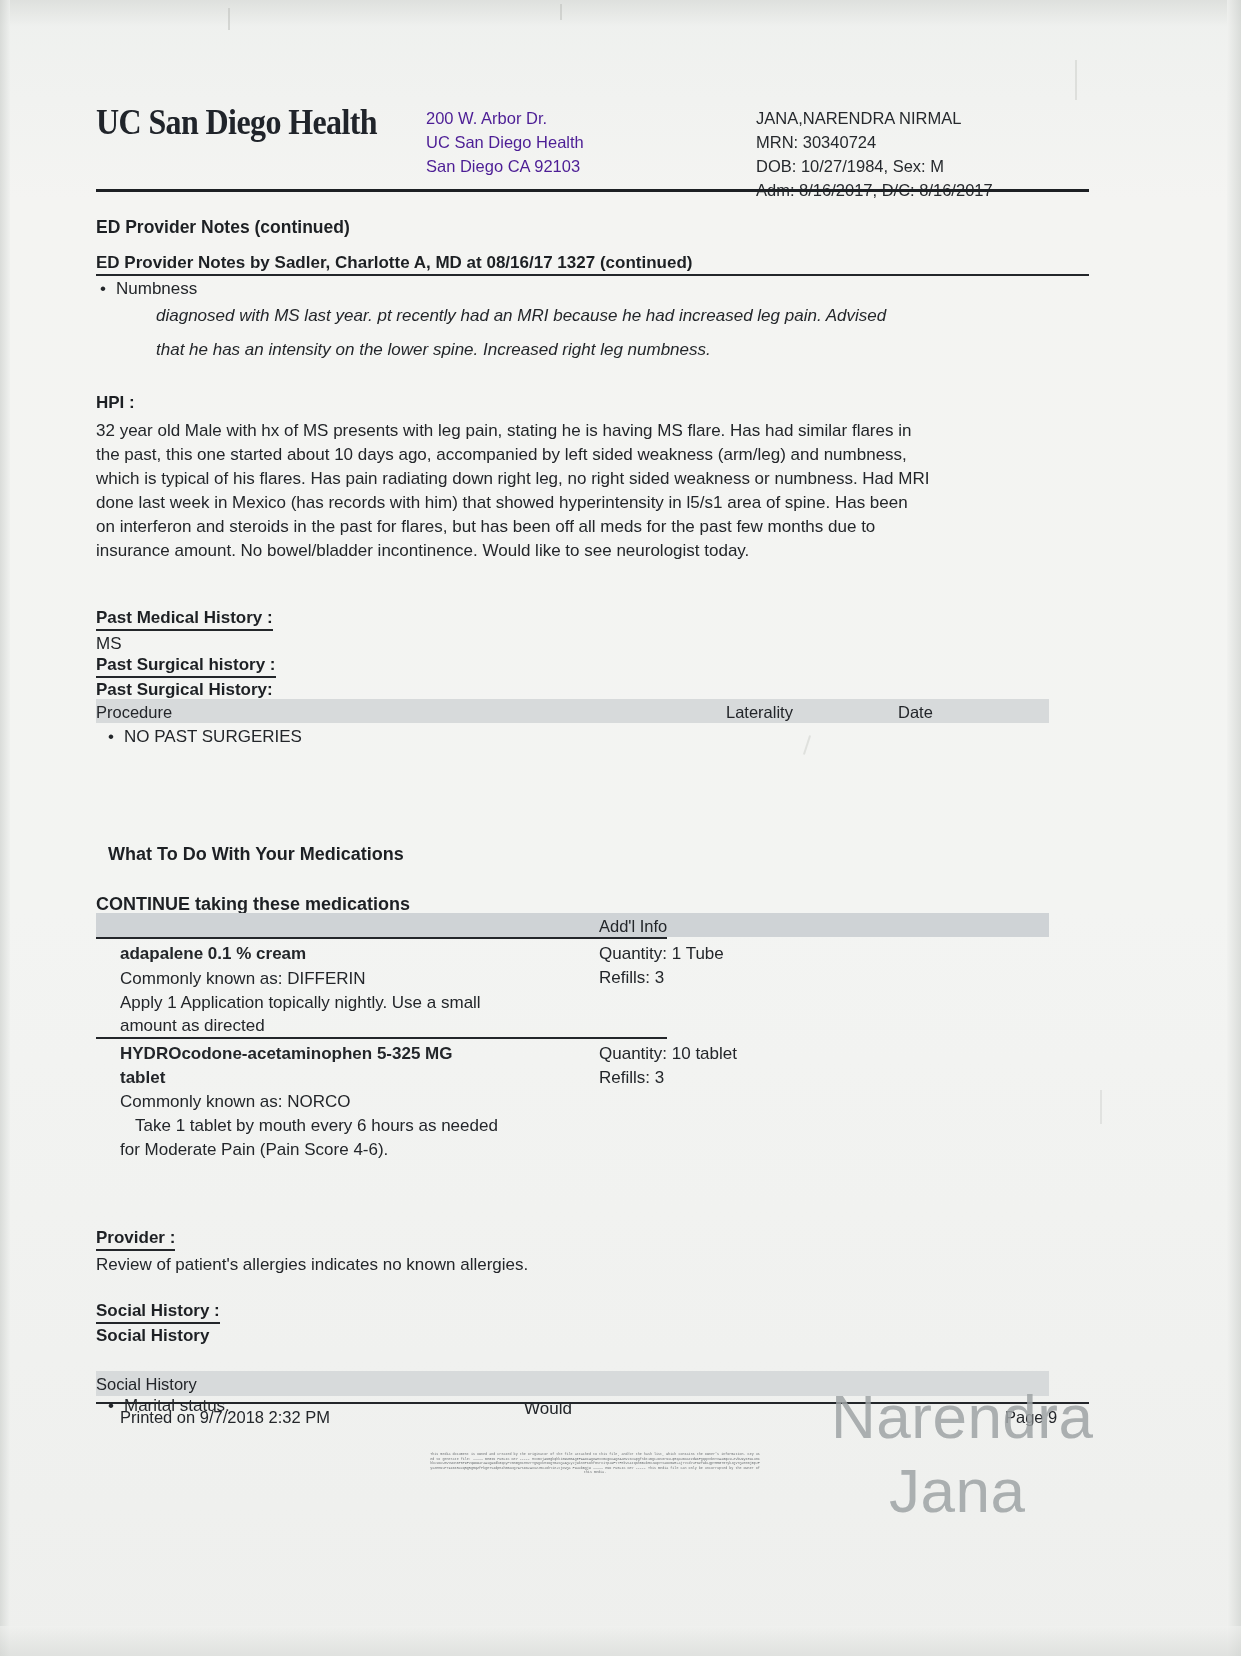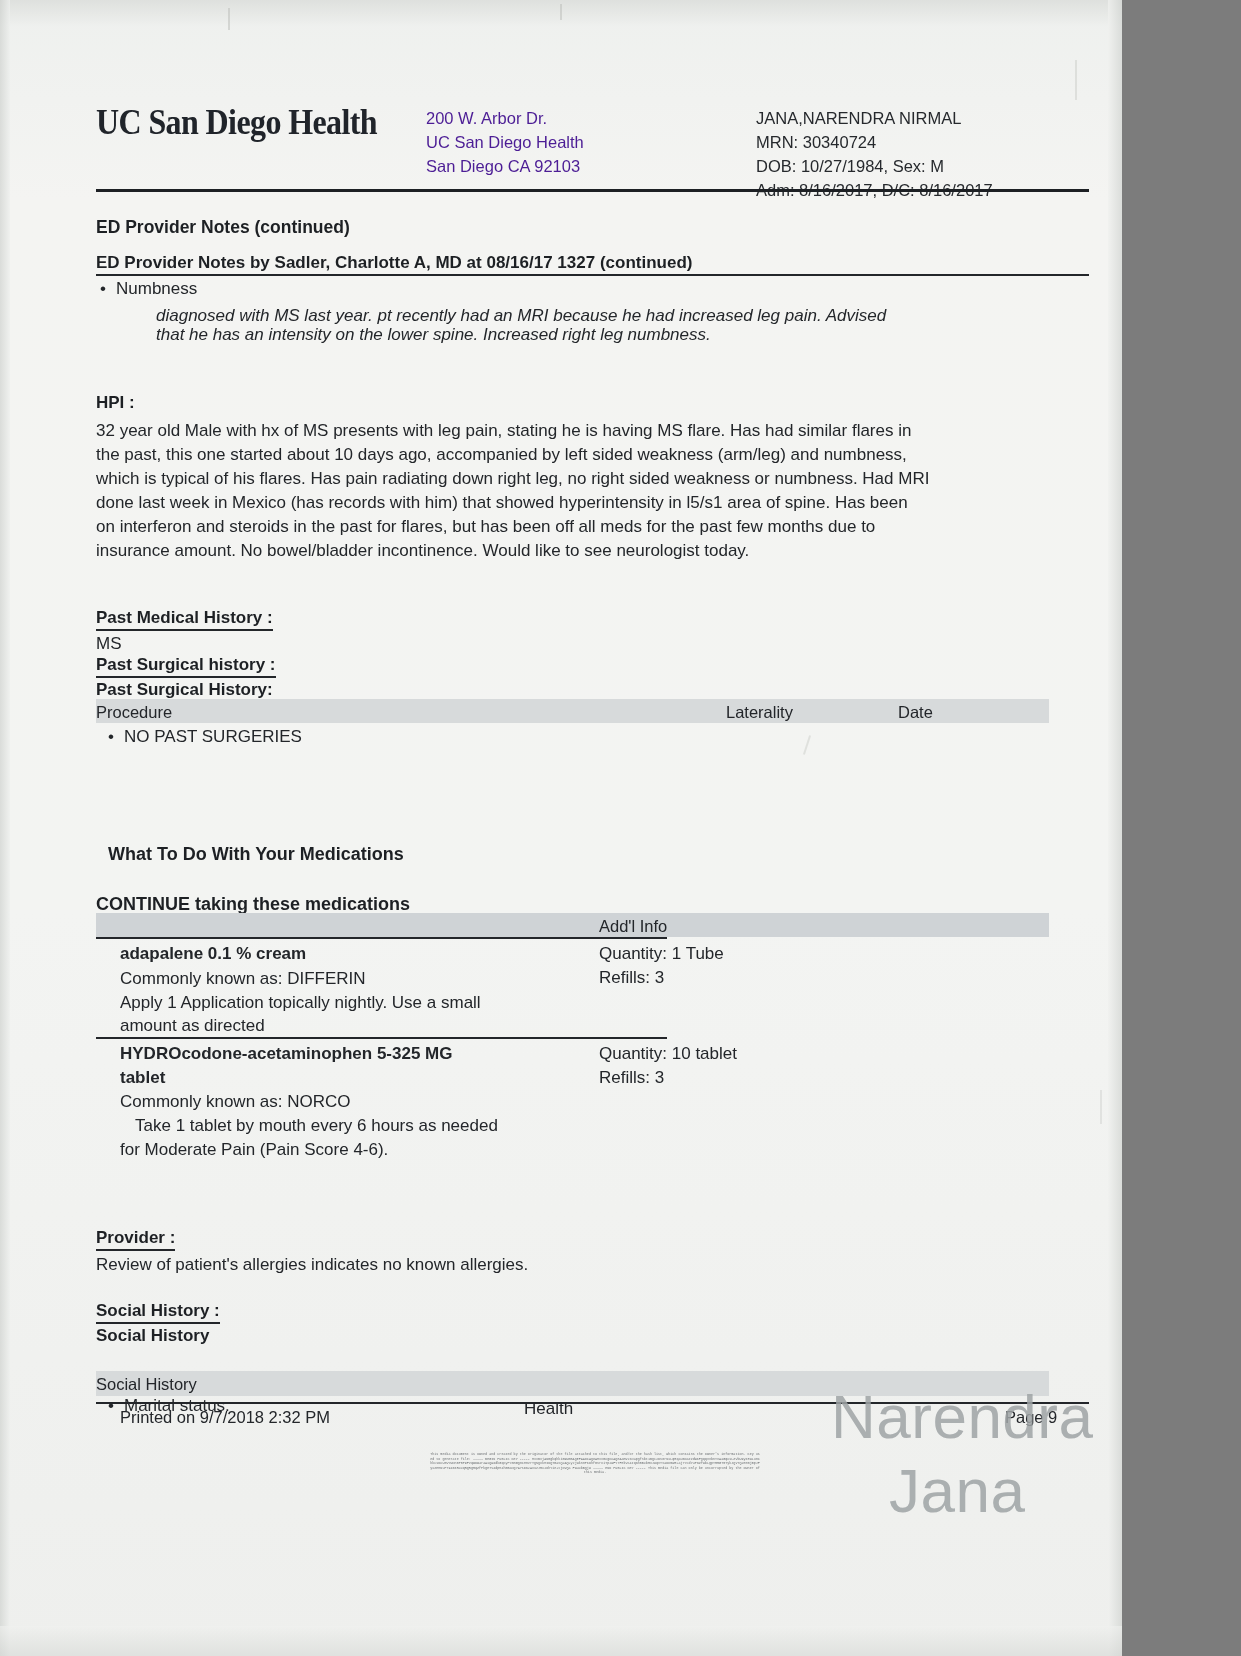--- a/index.html
+++ b/index.html
@@ -1,19 +1,19 @@
 <!DOCTYPE html>
 <html><head>
 <meta charset="utf-8">
 <style>
   html,body{margin:0;padding:0;background:#7c7c7c;}
   body{font-family:"Liberation Sans", sans-serif;}
   .page{
     position:relative;
-    width:1122px;height:1656px;
+    width:1241px;height:1656px;
     background:#f2f3f1;
     overflow:hidden;
   }
   
   .paper-tint{
     position:absolute;inset:0;
     background:
       linear-gradient(180deg,#eef0ee 0%,#f4f4f2 12%,#f3f4f2 55%,#eeefed 100%);
     pointer-events:none;
   }
@@ -114,21 +114,21 @@
     <div class="sec-title" style="left:96px;top:217px;">ED Provider Notes (continued)</div>
 
     <div style="position:absolute;left:96px;top:253px;font-size:17px;font-weight:700;color:#1d2024;">ED Provider Notes by Sadler, Charlotte A, MD at 08/16/17 1327 (continued)</div>
     <div class="rule" style="left:96px;top:274px;width:993px;"></div>
 
     <div class="bullet" style="left:100px;top:279px;">
       <span class="dot">•</span><span>Numbness</span>
     </div>
 
     <div class="body-txt ital" style="left:156px;top:303px;">diagnosed with MS last year. pt recently had an MRI because he had increased leg pain. Advised</div>
-    <div class="body-txt ital" style="left:156px;top:322px;">that he has an intensity on the lower spine. Increased right leg numbness.</div>
+    <div class="body-txt ital" style="left:156px;top:337px;">that he has an intensity on the lower spine. Increased right leg numbness.</div>
 
     <div class="sub-title" style="left:96px;top:393px;">HPI :</div>
     <div class="body-txt" style="left:96px;top:418px;">32 year old  Male with hx of MS presents with leg pain, stating he is having MS flare. Has had similar flares in</div>
     <div class="body-txt" style="left:96px;top:442px;">the past, this one started about 10 days ago, accompanied by left sided weakness (arm/leg) and numbness,</div>
     <div class="body-txt" style="left:96px;top:466px;">which is typical of his flares. Has pain radiating down right leg, no right sided weakness or numbness. Had MRI</div>
     <div class="body-txt" style="left:96px;top:490px;">done last week in Mexico (has records with him) that showed hyperintensity in l5/s1 area of spine.  Has been</div>
     <div class="body-txt" style="left:96px;top:514px;">on interferon and steroids in the past for flares, but has been off all meds for the past few months due to</div>
     <div class="body-txt" style="left:96px;top:538px;">insurance amount. No bowel/bladder incontinence. Would like to see neurologist today.</div>
 
     <div class="u-title" style="left:96px;top:608px;">Past Medical History :</div>
@@ -180,21 +180,21 @@
 
     <div class="u-title" style="left:96px;top:1301px;">Social History :</div>
     <div class="sub-title" style="left:96px;top:1326px;">Social History</div>
 
     <div class="band" style="left:96px;top:1371px;width:953px;height:25px;"></div>
     <div class="body-txt" style="left:96px;top:1372px;font-size:16.5px;">Social History</div>
 
     <div class="bullet" style="left:108px;top:1396px;">
       <span class="dot">•</span><span>Marital status:</span>
     </div>
-    <div class="body-txt" style="left:524px;top:1396px;">Health</div>
+    <div class="body-txt" style="left:524px;top:1396px;">Would</div>
 
     <div class="foot-rule"></div>
     <div class="foot-left">Printed on 9/7/2018  2:32 PM</div>
     <div class="foot-right">Page  9</div>
     <div class="cert">This media document is owned and created by the originator of the file attached to this file, and/or the hash list, which contains the owner's information. Key used to generate file: ----- BEGIN PUBLIC KEY ----- MIIBIjANBgkqhkiG9w0BAQEFAAOCAQ8AMIIBCgKCAQEAamv2sNapQfSbt1BQc2DS8rNXLqRqau6DaZzdWKFQqqVVbnYVAaGqCsLZVbU9yZ3wLu3ChkcsDCU0VYWNn0P5P9FVqWDW4r4AXQW4dkGqKyPY8mGQ3cM3VrTQNQxkMIDQTBaSQ2AQLyJjwkn3PKDhf0SrxiTp2wFY7FEkVC4zqNh5BXbRxJ9qvTSaDK5wRLaj7YcdY4PNZfwbLgpYRRG75TykJQvTQ2EeGjmpJFyXzEMNuPr9466RXXqRgRgRqZfPkgE7V4dpM4hG5aNg7A7sDN2AxuzJRX2OhYie+tjDvQa Fw4XbBQj9 ----- END PUBLIC KEY ----- This media file can only be uncorrupted by the owner of this media.</div>
 
     <div class="wm" style="left:831px;top:1381px;">Narendra</div>
     <div class="wm" style="left:889px;top:1455px;">Jana</div>
 
   </div>

